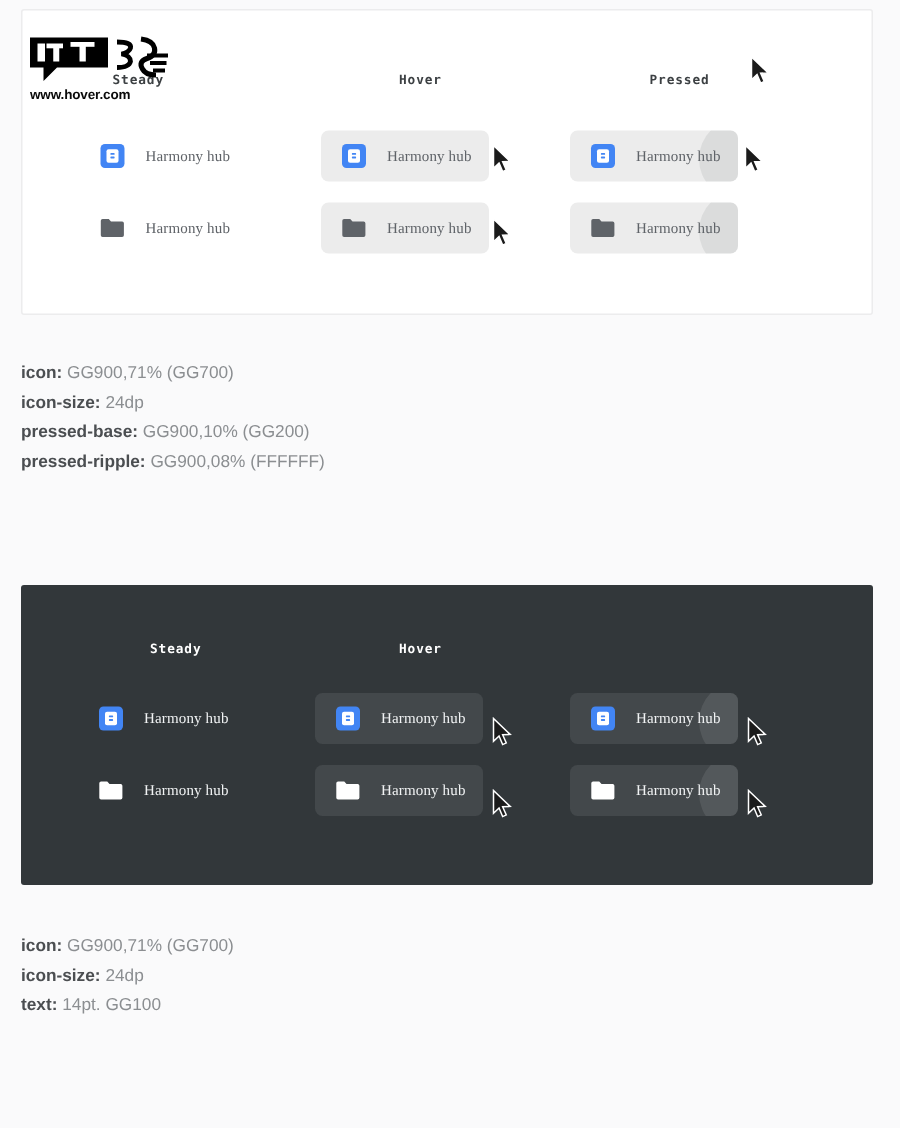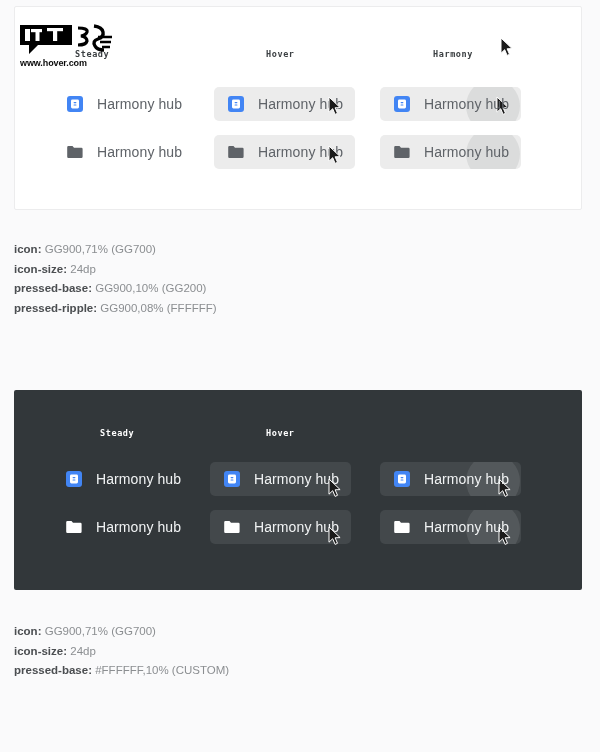--- a/index.html
+++ b/index.html
@@ -49,23 +49,24 @@
   .row-item {
     position: absolute;
     display: flex;
     align-items: center;
     height: 34px;
     padding: 0 12px;
     border-radius: 5px;
     white-space: nowrap;
   }
   .row-item .label {
-    font-size: 14px;
+    font-size: 10px;
     margin-left: 12px;
     letter-spacing: 0.1px;
+    font-family: Liberation Serif, serif;
   }
   .panel-light .label { color: #5f6368; }
   .panel-dark  .label { color: #f1f3f4; }
 
   .state-hover-light   { background: #ececec; }
   .state-pressed-light { background: #ececec; }
   .state-hover-dark    { background: #43484b; }
   .state-pressed-dark  { background: #43484b; }
 
   
@@ -122,21 +123,21 @@
     font-family: "Liberation Sans", sans-serif;
   }
 </style>
 </head>
 <body>
 
 <div class="panel panel-light">
 
   <div class="col-head" style="left:60px; top:42px;">Steady</div>
   <div class="col-head" style="left:251px; top:42px;">Hover</div>
-  <div class="col-head" style="left:418px; top:42px;">Harmony</div>
+  <div class="col-head" style="left:418px; top:42px;">Pressed</div>
 
   <div class="row-item" style="left:38px; top:80px;">
     <span class="icon-box">
       <svg viewBox="0 0 20 20">
           <rect x="2" y="2" width="16" height="16" rx="3" fill="#4285f4"></rect>
           <rect x="6" y="5.5" width="8" height="9" rx="1.4" fill="#ffffff"></rect>
           <rect x="8.6" y="8" width="2.8" height="1.2" rx="0.4" fill="#4285f4"></rect>
           <rect x="8.6" y="10.4" width="2.8" height="1.2" rx="0.4" fill="#4285f4"></rect>
         </svg>
     </span>
@@ -347,16 +348,16 @@
 <div class="spec spec-dark">
   <div class="row">
     <span class="key">icon:</span>
     <span>GG900,71% (GG700)</span>
   </div>
   <div class="row">
     <span class="key">icon-size:</span>
     <span>24dp</span>
   </div>
   <div class="row">
-    <span class="key">pressed-base:</span>
-    <span>#FFFFFF,10% (CUSTOM)</span>
+    <span class="key">text:</span>
+    <span>14pt. GG100</span>
   </div>
 </div>
 
 </body></html>

